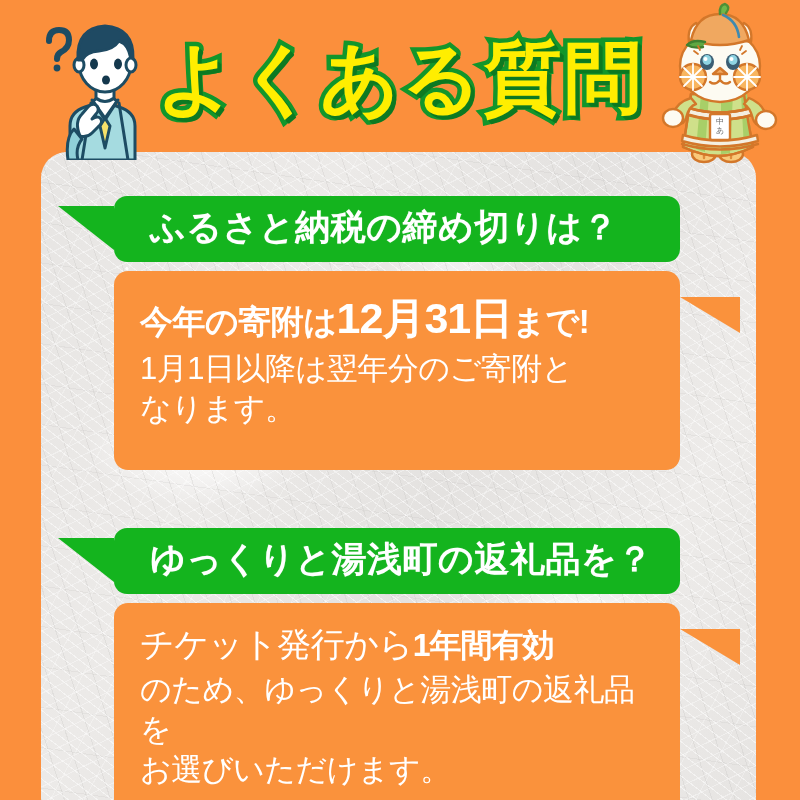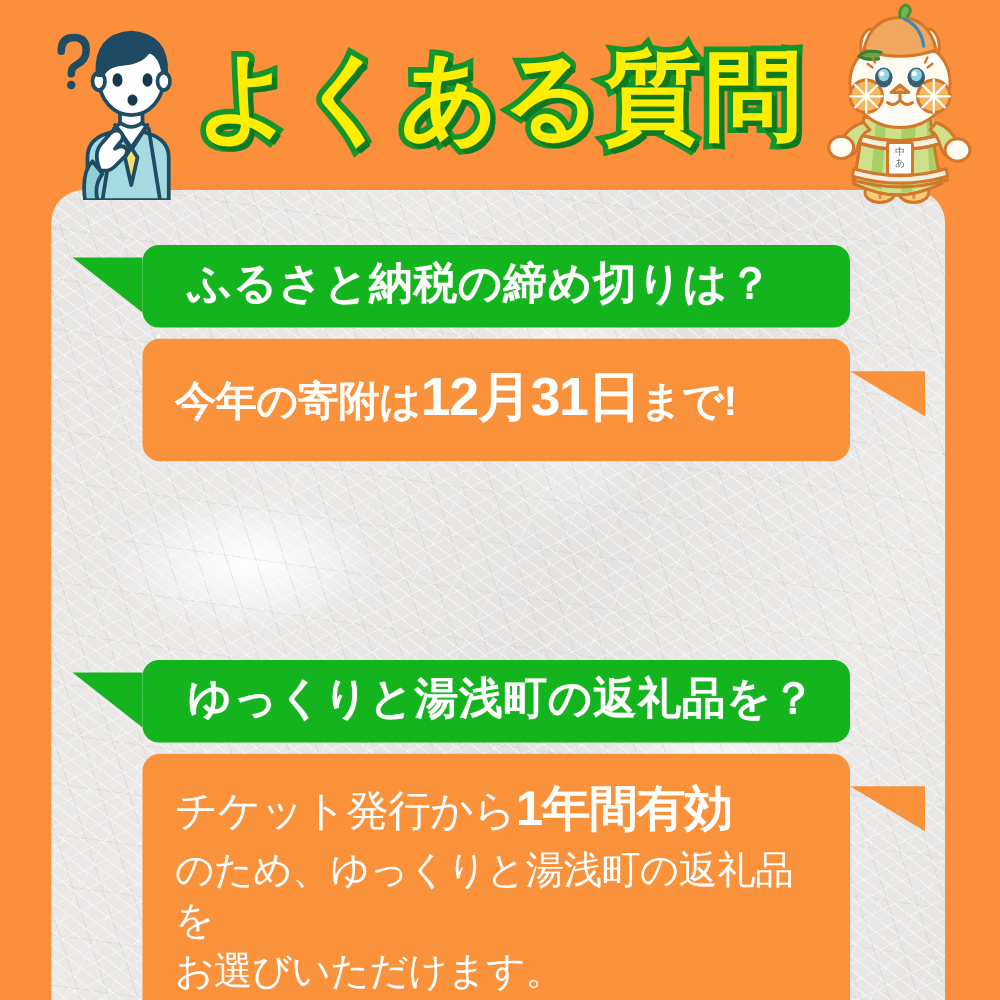--- a/index.html
+++ b/index.html
@@ -148,21 +148,21 @@
     white-space: nowrap;
     text-shadow: 0 0 1px rgba(255,255,255,0.4);
   }
 
   .answer {
     position: relative;
     width: 566px;
     background: #FA923C;
     border-radius: 14px;
     margin-top: 9px;
-    padding: 20px 22px 24px 26px;
+    padding: 20px 22px 40px 26px;
     box-sizing: border-box;
   }
   
   .answer .tail {
     position: absolute;
     right: -60px;
     top: 26px;
     width: 0; height: 0;
     border-style: solid;
     border-width: 36px 0 0 60px;
@@ -182,21 +182,21 @@
     font-size: 43px;
     font-weight: bold;
     letter-spacing: -1px;
   }
   .a-line-1.light {
     font-weight: normal;
     font-size: 34px;
   }
   .a-line-1.light .big {
     font-weight: bold;
-    font-size: 39px;
+    font-size: 32px;
   }
   .a-rest {
     font-size: 31px;
     font-weight: normal;
     letter-spacing: -0.5px;
     line-height: 1.30;
     margin-top: 4px;
   }
 </style>
 </head>
@@ -324,20 +324,22 @@
   <div class="card"></div>
 
   <div class="qa qa-1">
     <div class="question">
       <span class="tail"></span>
       <span class="q-text">ふるさと納税の締め切りは？</span>
     </div>
     <div class="answer">
       <span class="tail"></span>
       <div class="a-line a-line-1"><span>今年の寄附は</span><span class="big">12月31日</span><span>まで!</span></div>
+      <div class="a-line a-rest" style="white-space:pre-line">1月1日以降は翌年分のご寄附と
+なります。</div>
     </div>
   </div>
 
   <div class="qa qa-2">
     <div class="question">
       <span class="tail"></span>
       <span class="q-text">ゆっくりと湯浅町の返礼品を？</span>
     </div>
     <div class="answer">
       <span class="tail"></span>

